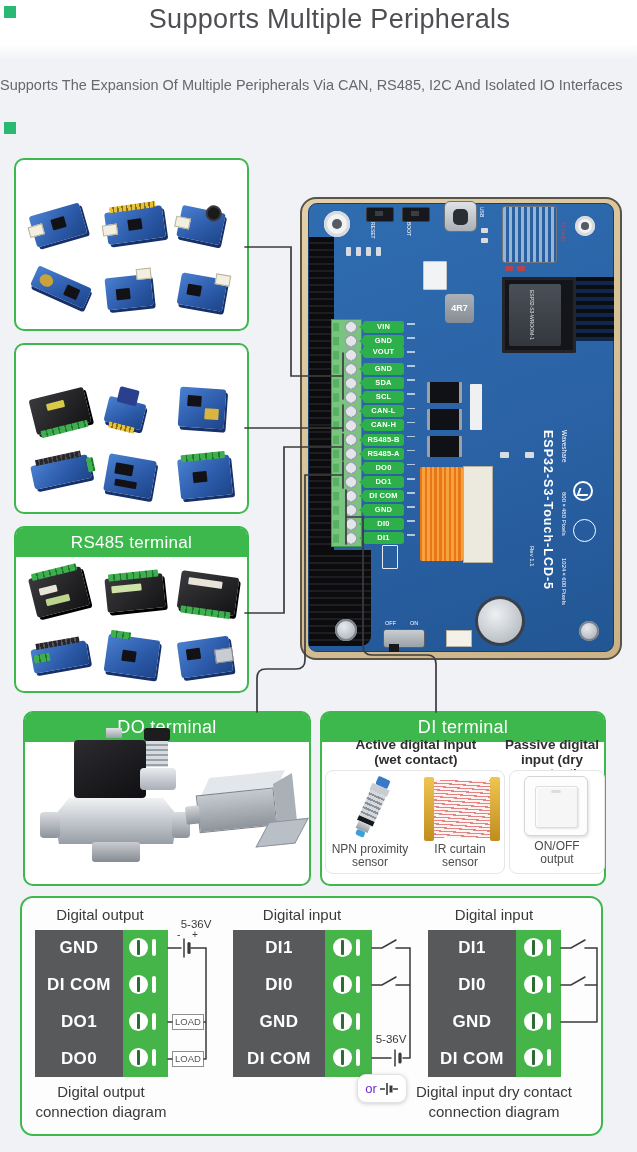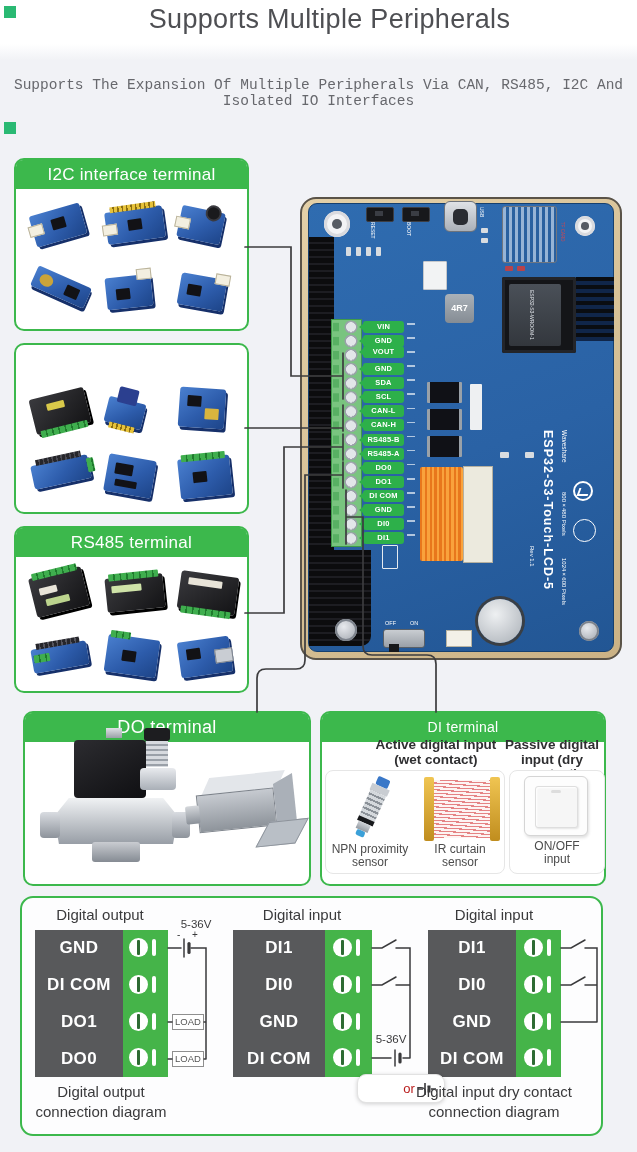--- a/index.html
+++ b/index.html
@@ -2,22 +2,22 @@
 <html><head>
 <meta charset="utf-8">
 <style>
   html,body{margin:0;padding:0;background:#eef0f4;}
   #canvas{position:relative;width:637px;height:1152px;overflow:hidden;
     font-family:"Liberation Sans",sans-serif;
     background:linear-gradient(#ffffff 0,#ffffff 44px,#f1f2f6 60px,#f1f2f6 100%);}
   .sq{position:absolute;width:12px;height:12px;background:#2ab973;}
   #title{position:absolute;top:4px;left:11px;width:100%;text-align:center;
     font-size:27px;font-weight:500;color:#4e4f53;letter-spacing:.3px;}
-  #subtitle{position:absolute;top:77px;left:0;width:100%;text-align:center;
-    font-size:14.5px;color:#67686d;font-family:Liberation Mono, monospace;}
+  #subtitle{position:absolute;top:77px;left:0;width:100%;text-align:left;
+    font-size:14.5px;color:#67686d;}
 
   
   .pbox{position:absolute;background:#fff;border:2px solid #3cb84c;border-radius:10px;}
   .hdr{height:29px;background:#3cb84c;border-radius:7px 7px 0 0;color:#fff;
     text-align:center;font-size:17px;line-height:29px;letter-spacing:.3px;}
   .mods{position:absolute;left:3px;right:3px;top:31px;bottom:3px;display:flex;
     flex-wrap:wrap;align-items:center;justify-content:space-evenly;}
   .mod{width:70px;height:62px;position:relative;}
   .brd{position:absolute;left:9px;top:15px;width:52px;height:32px;border-radius:3px;
     background:linear-gradient(140deg,#4a80d0 0%,#2d5cab 55%,#1d4488 100%);
@@ -109,38 +109,37 @@
   .screw{position:absolute;width:19px;height:19px;border-radius:50%;background:#fff;}
   .screw::before{content:"";position:absolute;left:8px;top:2px;width:3.2px;height:15px;background:#2e6b33;border-radius:1px;}
   .sbar{position:absolute;width:4px;height:17px;border-radius:2px;background:#fff;}
   .loadbox{position:absolute;width:32px;height:16px;background:#fff;border:1.5px solid #8f8f8f;
     box-sizing:border-box;font-size:9.5px;color:#555;text-align:center;line-height:13px;}
   .vlab{position:absolute;font-size:11.5px;color:#3a3a3c;text-align:center;}
   .sign{position:absolute;font-size:10px;color:#3a3a3c;}
   .dcap{position:absolute;text-align:center;font-size:15px;color:#3a3a3c;line-height:20px;}
   #orbubble{position:absolute;left:357px;top:1074px;width:48px;height:27px;background:#fff;
     border:1px solid #e2e2e2;border-radius:9px;box-shadow:0 1px 4px rgba(0,0,0,.18);
-    display:flex;align-items:center;justify-content:center;gap:2px;font-size:13px;color:#b91c1c;padding-left:38px;}
+    display:flex;align-items:center;justify-content:center;gap:2px;font-size:13px;color:#6d28d9;}
 
   
   .part{position:absolute;}
   svg.overlay{position:absolute;left:0;top:0;pointer-events:none;z-index:9;}
 </style>
 </head>
 <body>
 
 <div id="canvas">
 
   <div class="sq" style="left:4px;top:6px"></div>
   <div class="sq" style="left:4px;top:122px"></div>
   <div id="title">Supports Multiple Peripherals</div>
   <div id="subtitle">Supports The Expansion Of Multiple Peripherals Via CAN, RS485, I2C And Isolated IO Interfaces</div>
 
   <div class="pbox" style="left:14px;top:158px;width:231px;height:169px">
-    <div class="hdr">I2C interface terminal</div>
     <div class="mods">
       <div class="mod">
           <div class="brd" style="transform:rotate(-16deg)">
             <span class="jst" style="left:-4px;top:10px"></span>
             <span class="chip" style="left:20px;top:9px"></span>
           </div>
         </div>
       <div class="mod">
           <div class="brd" style="transform:rotate(-8deg);width:58px">
             <span class="pinstrip"></span>
@@ -357,23 +356,23 @@
 
   <div class="part" style="left:196px;top:768px;width:108px;height:92px;transform:rotate(-6deg)">
     <div class="part" style="left:12px;top:6px;width:76px;height:18px;background:#e3e6ea;transform:skewX(-30deg)"></div>
     <div class="part" style="left:2px;top:22px;width:78px;height:38px;background:linear-gradient(#c6cad0,#8e949b);border:1px solid #7c828a;box-sizing:border-box"></div>
     <div class="part" style="left:80px;top:14px;width:20px;height:46px;background:#aab0b8;transform:skewY(-24deg)"></div>
     <div class="part" style="left:-10px;top:32px;width:14px;height:18px;background:linear-gradient(#d4d7db,#8b9199);border-radius:2px"></div>
     <div class="part" style="left:64px;top:56px;width:40px;height:24px;background:#b9bfc6;transform:skewX(-34deg);border:1px solid #8d939b;box-sizing:border-box"></div>
   </div>
 
   <div class="pbox" style="left:320px;top:711px;width:282px;height:171px">
-    <div class="hdr" style="font-size:14px">DI terminal</div>
-  </div>
-  <div class="hd2" style="left:350px;top:738px;width:172px">
+    <div class="hdr" style="font-size:18px">DI terminal</div>
+  </div>
+  <div class="hd2" style="left:330px;top:738px;width:172px">
     <div>Active digital input</div>
     <div>(wet contact)</div>
   </div>
   <div class="hd2" style="left:500px;top:738px;width:104px">
     <div>Passive digital</div>
     <div>input (dry contact)</div>
   </div>
   <div class="card" style="left:325px;top:770px;width:180px;height:104px"></div>
   <div class="card" style="left:509px;top:770px;width:96px;height:104px"></div>
 
@@ -402,21 +401,21 @@
   <div class="ilbl" style="left:327px;top:843px;width:86px">
     <div>NPN proximity</div>
     <div>sensor</div>
   </div>
   <div class="ilbl" style="left:417px;top:843px;width:86px">
     <div>IR curtain</div>
     <div>sensor</div>
   </div>
   <div class="ilbl" style="left:513px;top:840px;width:88px">
     <div>ON/OFF</div>
-    <div>input</div>
+    <div>output</div>
   </div>
 
   <div id="bigbox"></div>
 
   <div class="dhead" style="left:25px;top:906px;width:150px">Digital output</div>
   <div class="dhead" style="left:222px;top:906px;width:160px">Digital input</div>
   <div class="dhead" style="left:414px;top:906px;width:160px">Digital input</div>
 
   <div class="dcol" style="left:35px;width:88px">
     <span>GND</span>

